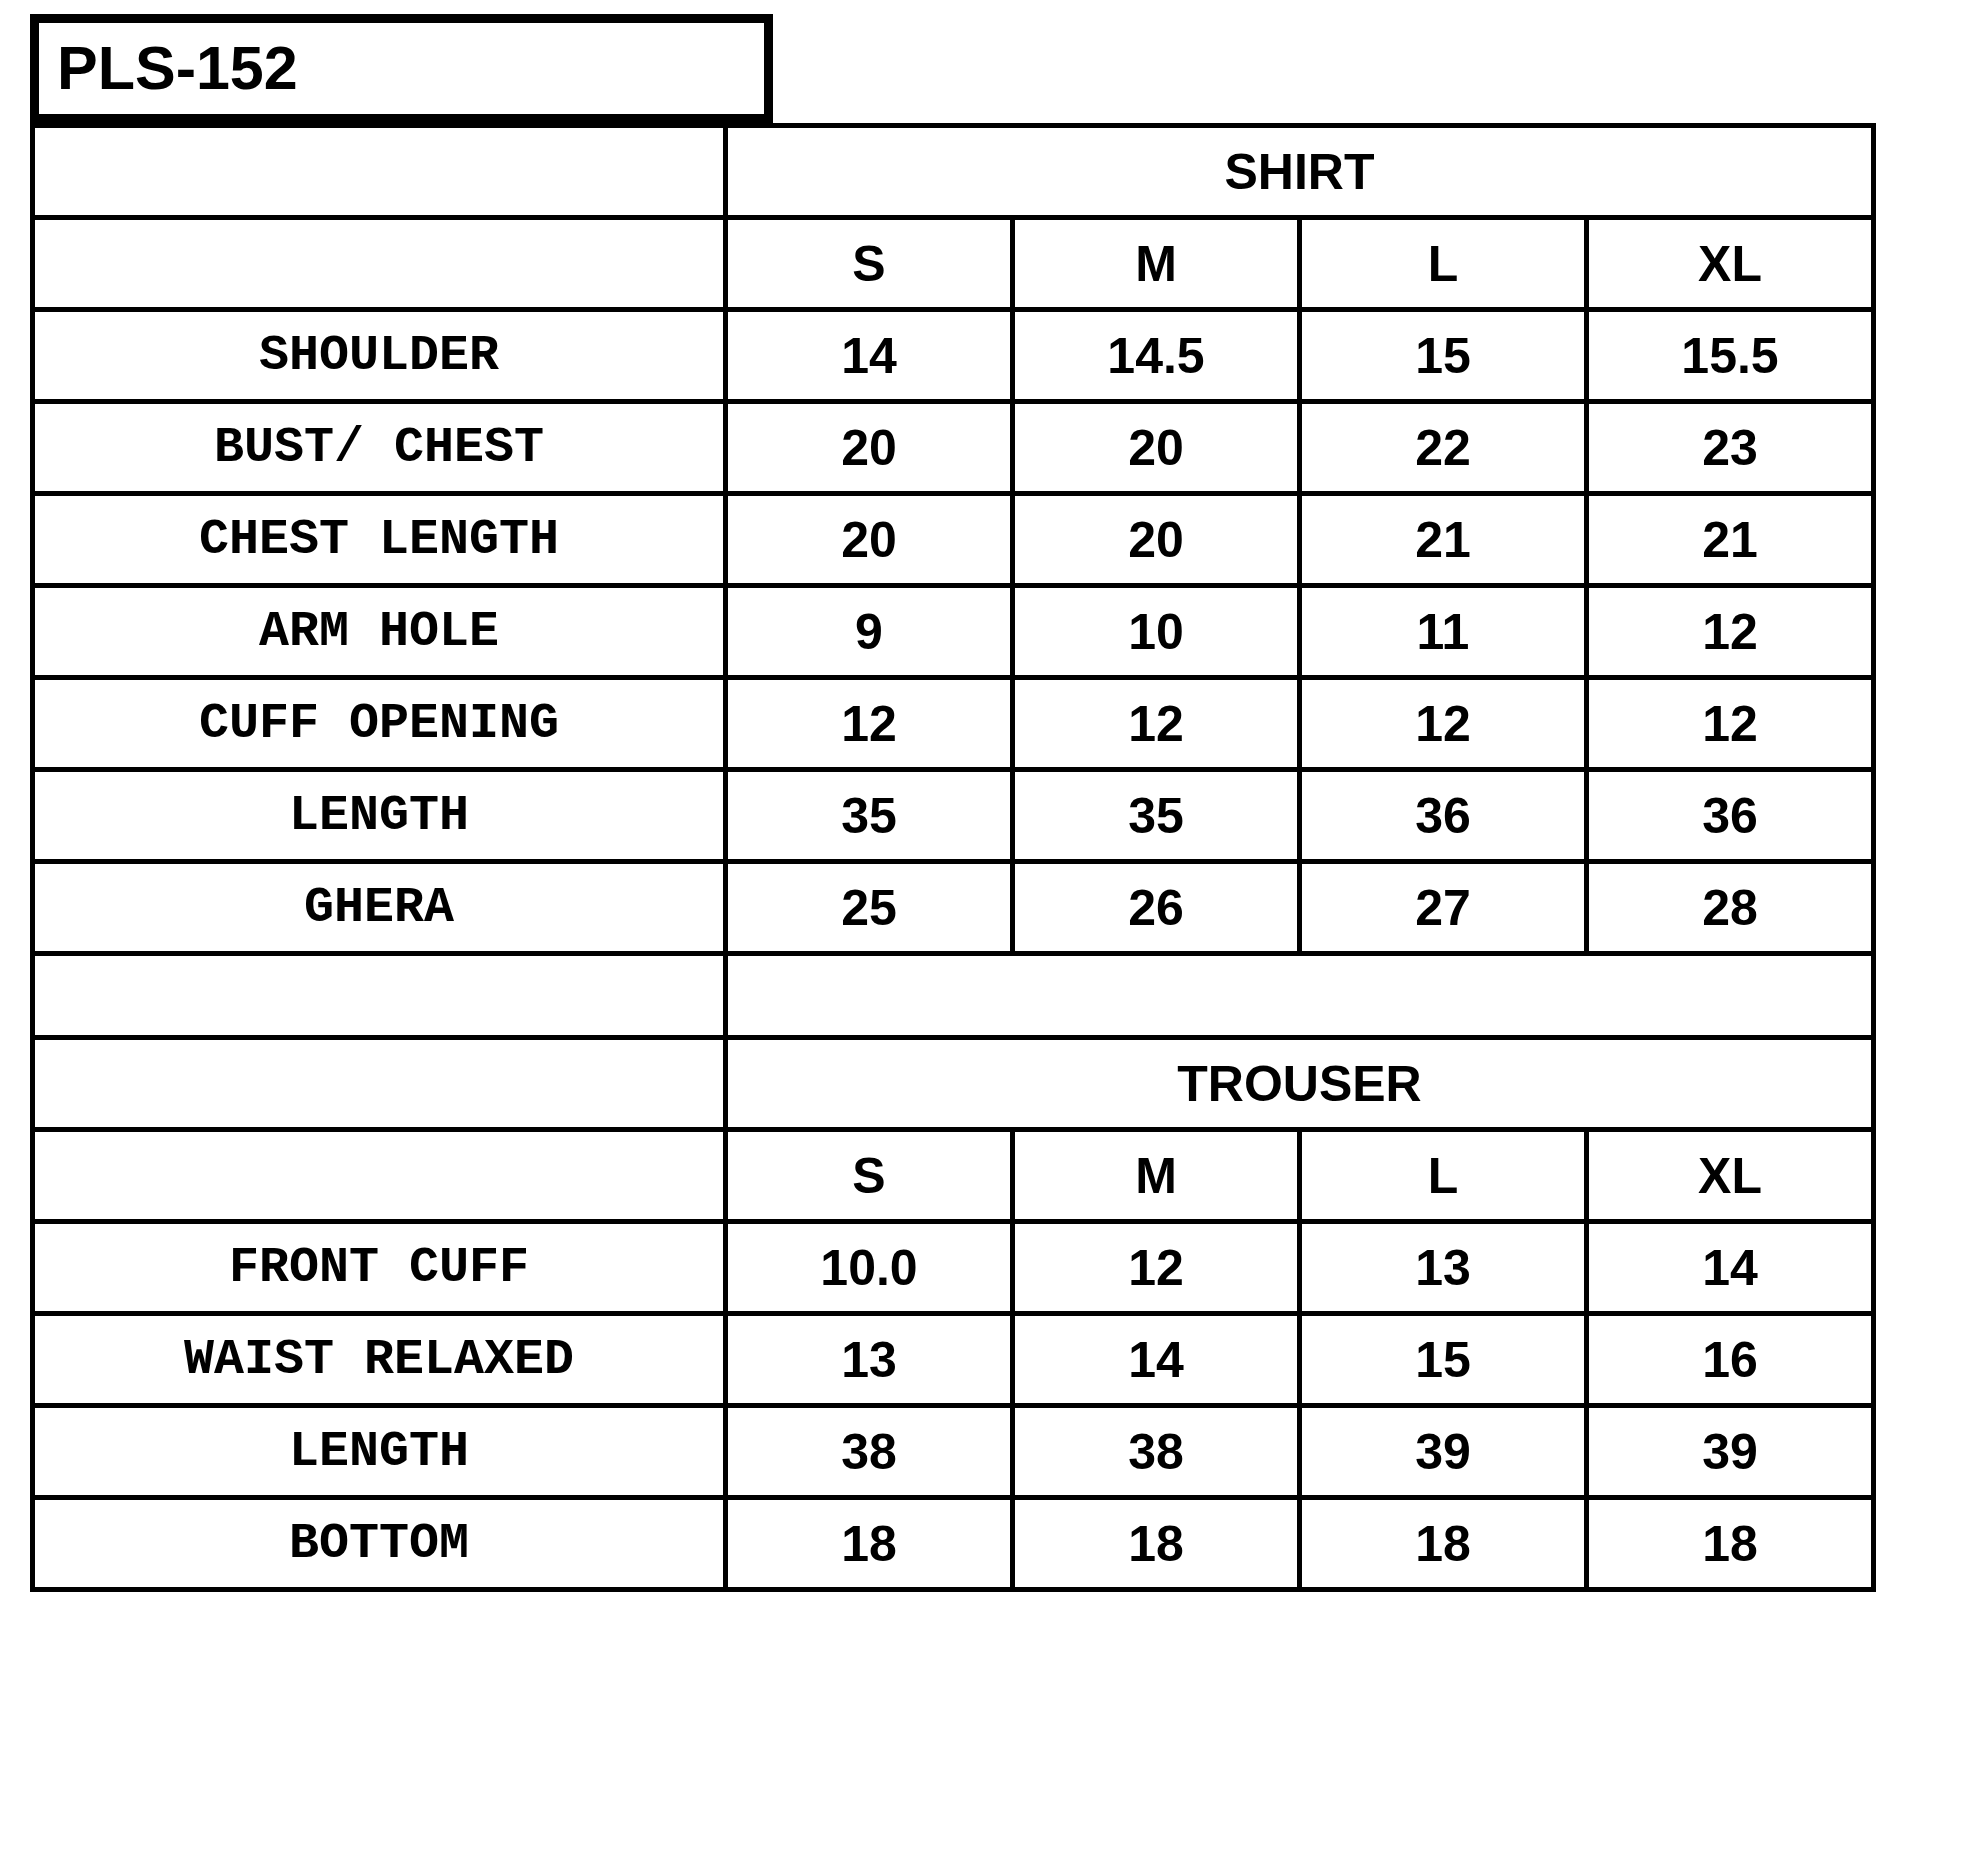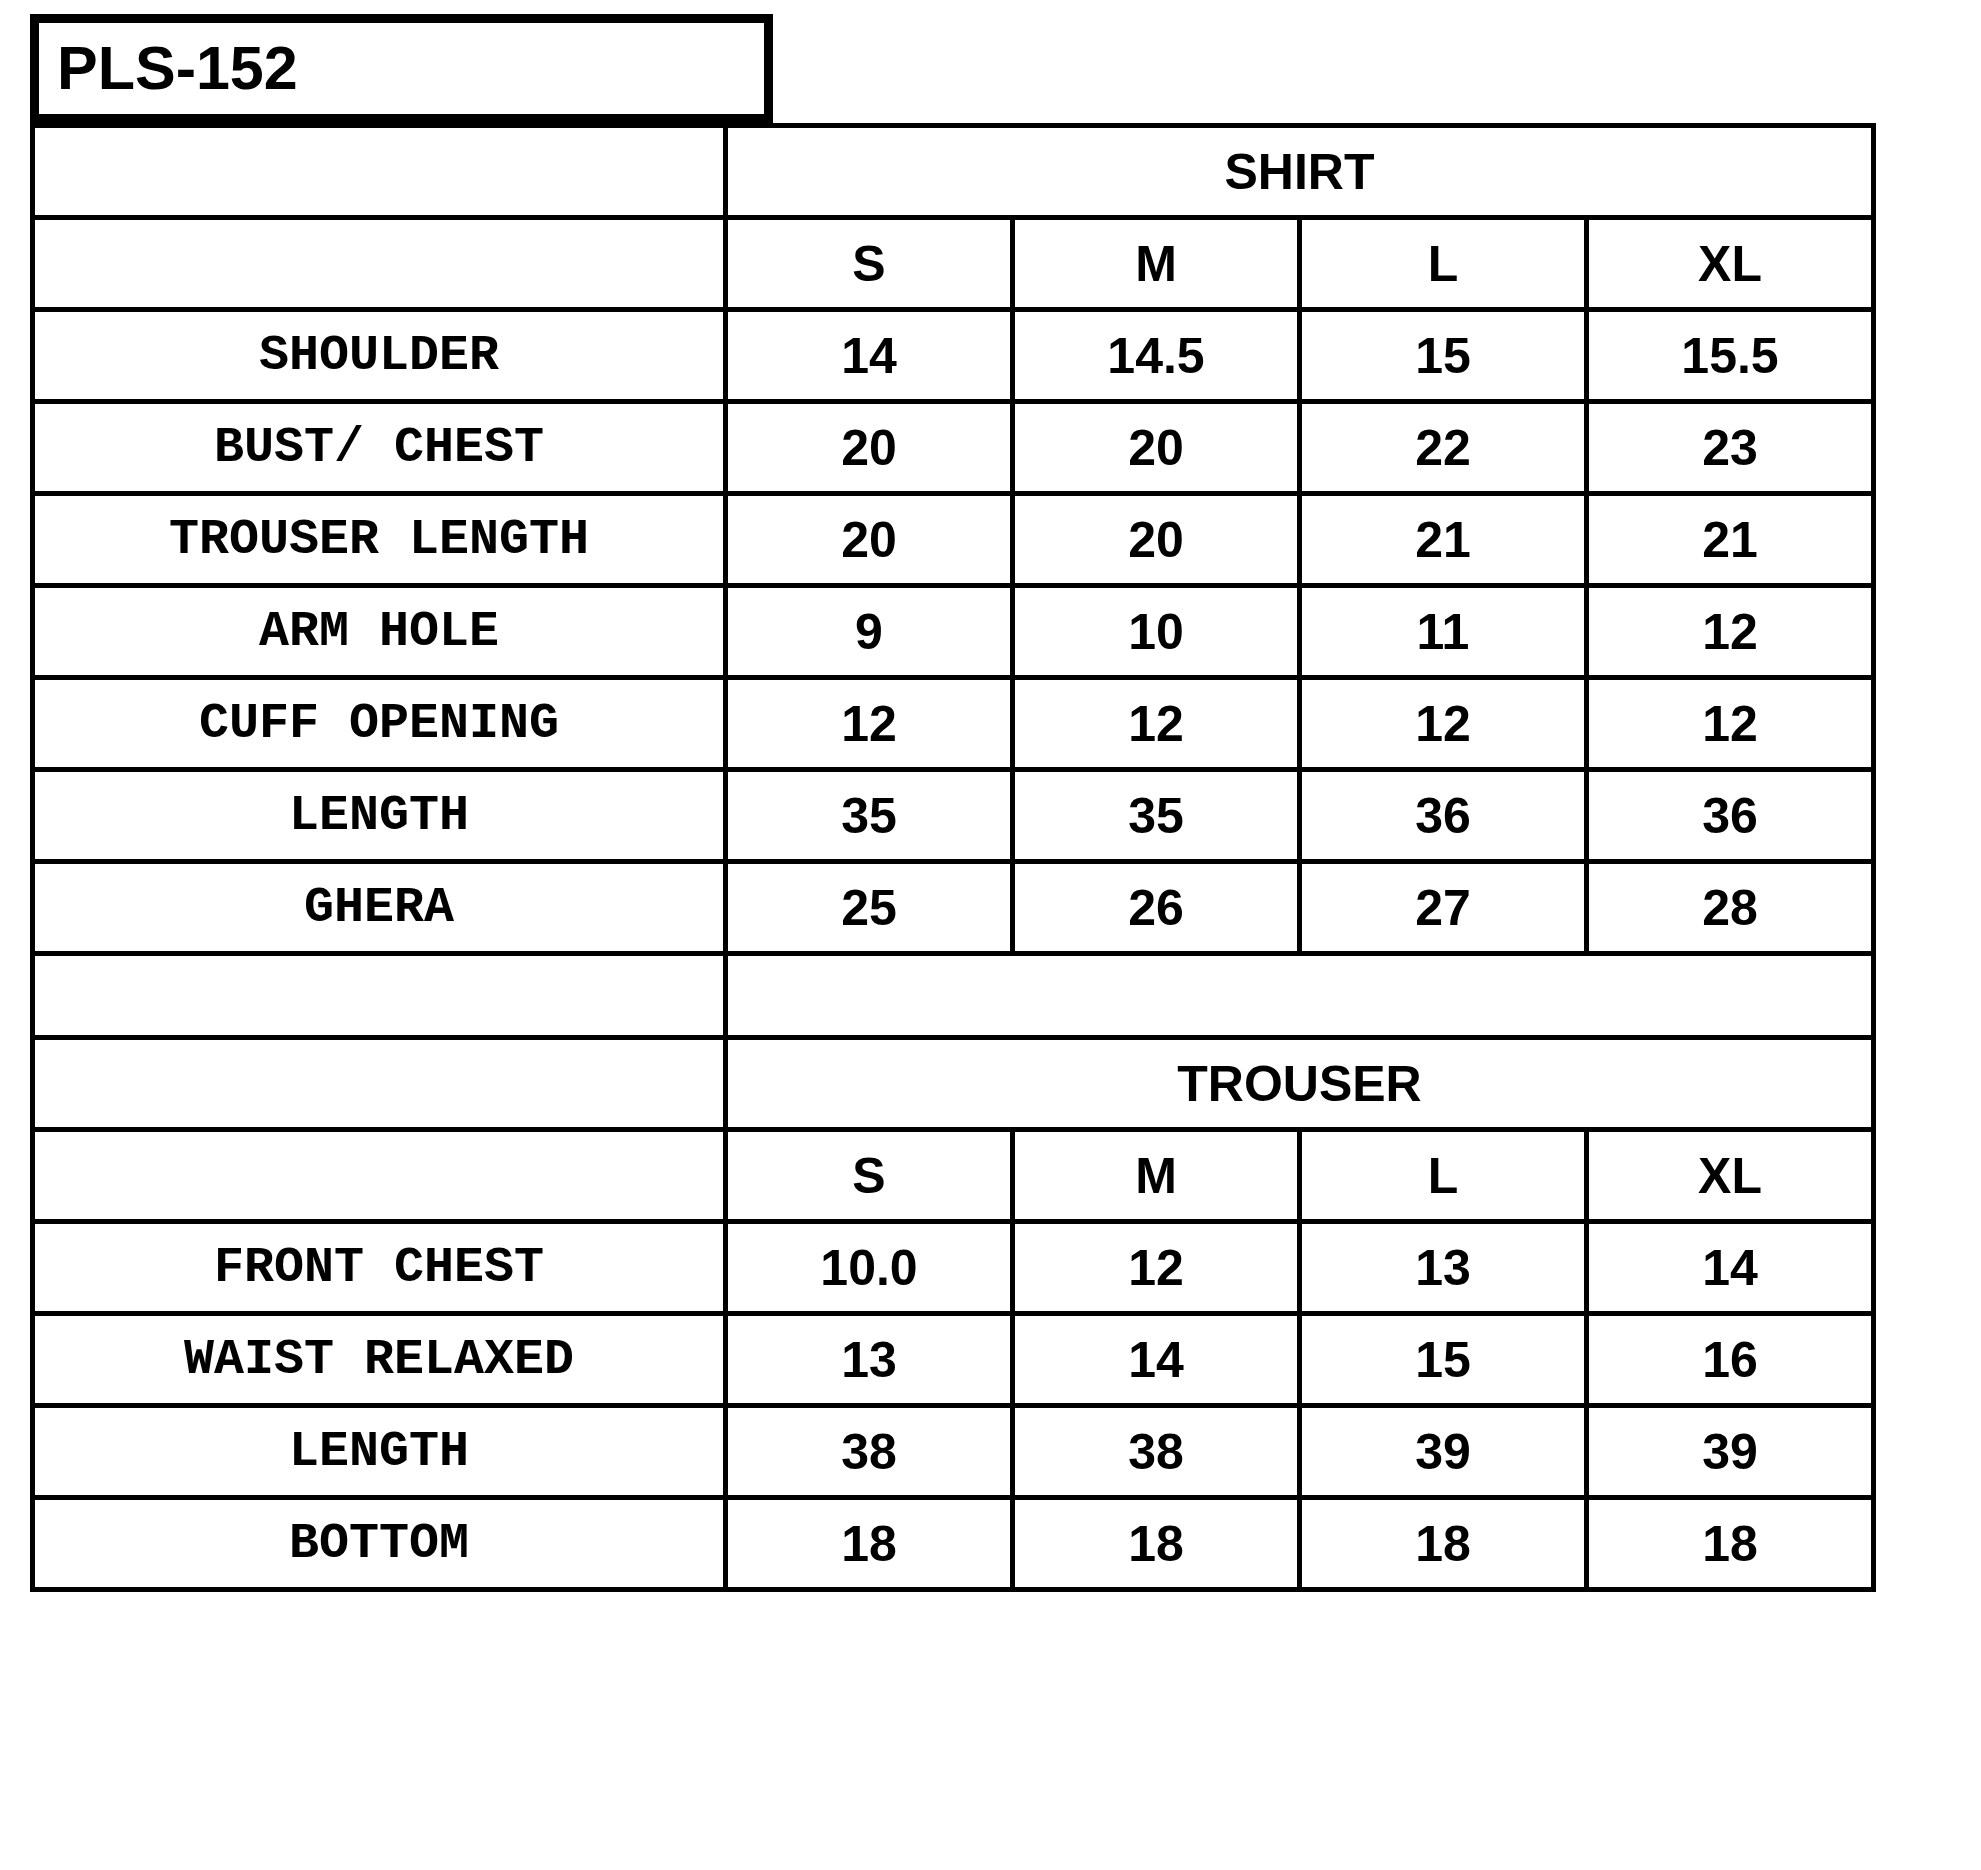--- a/index.html
+++ b/index.html
@@ -116,21 +116,21 @@
         <td>15.5</td>
       </tr>
       <tr>
         <td class="label">BUST/ CHEST</td>
         <td>20</td>
         <td>20</td>
         <td>22</td>
         <td>23</td>
       </tr>
       <tr>
-        <td class="label">TROUSER LENGTH</td>
+        <td class="label">CHEST LENGTH</td>
         <td>20</td>
         <td>20</td>
         <td>21</td>
         <td>21</td>
       </tr>
       <tr>
         <td class="label">ARM HOLE</td>
         <td>9</td>
         <td>10</td>
         <td>11</td>
@@ -169,21 +169,21 @@
       </tr>
       <tr>
         <td class="label"></td>
         <td>S</td>
         <td>M</td>
         <td>L</td>
         <td>XL</td>
       </tr>
 
       <tr>
-        <td class="label">FRONT CHEST</td>
+        <td class="label">FRONT CUFF</td>
         <td>10.0</td>
         <td>12</td>
         <td>13</td>
         <td>14</td>
       </tr>
       <tr>
         <td class="label">WAIST RELAXED</td>
         <td>13</td>
         <td>14</td>
         <td>15</td>

